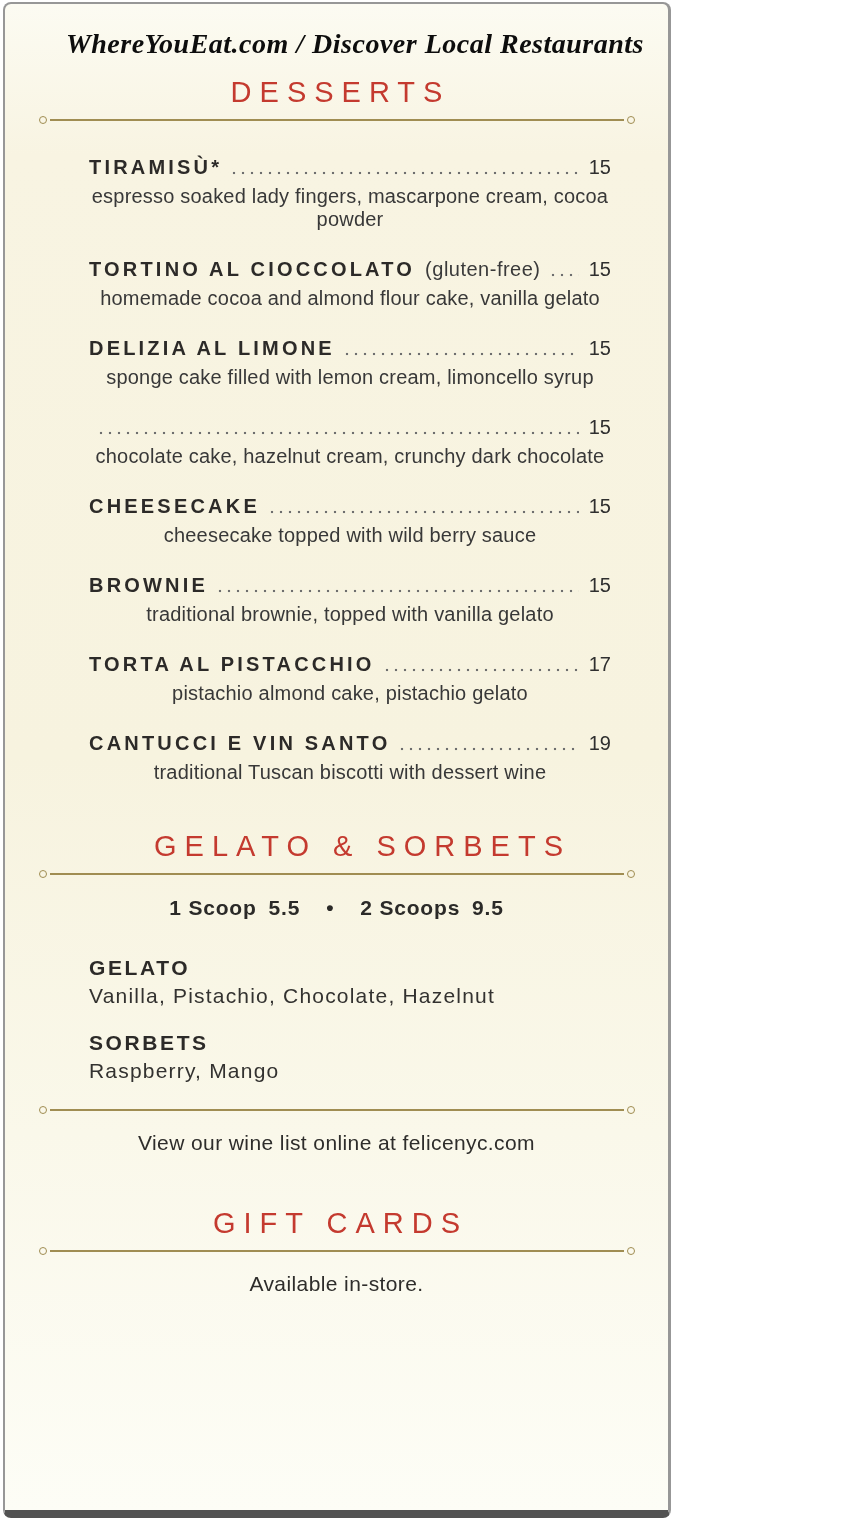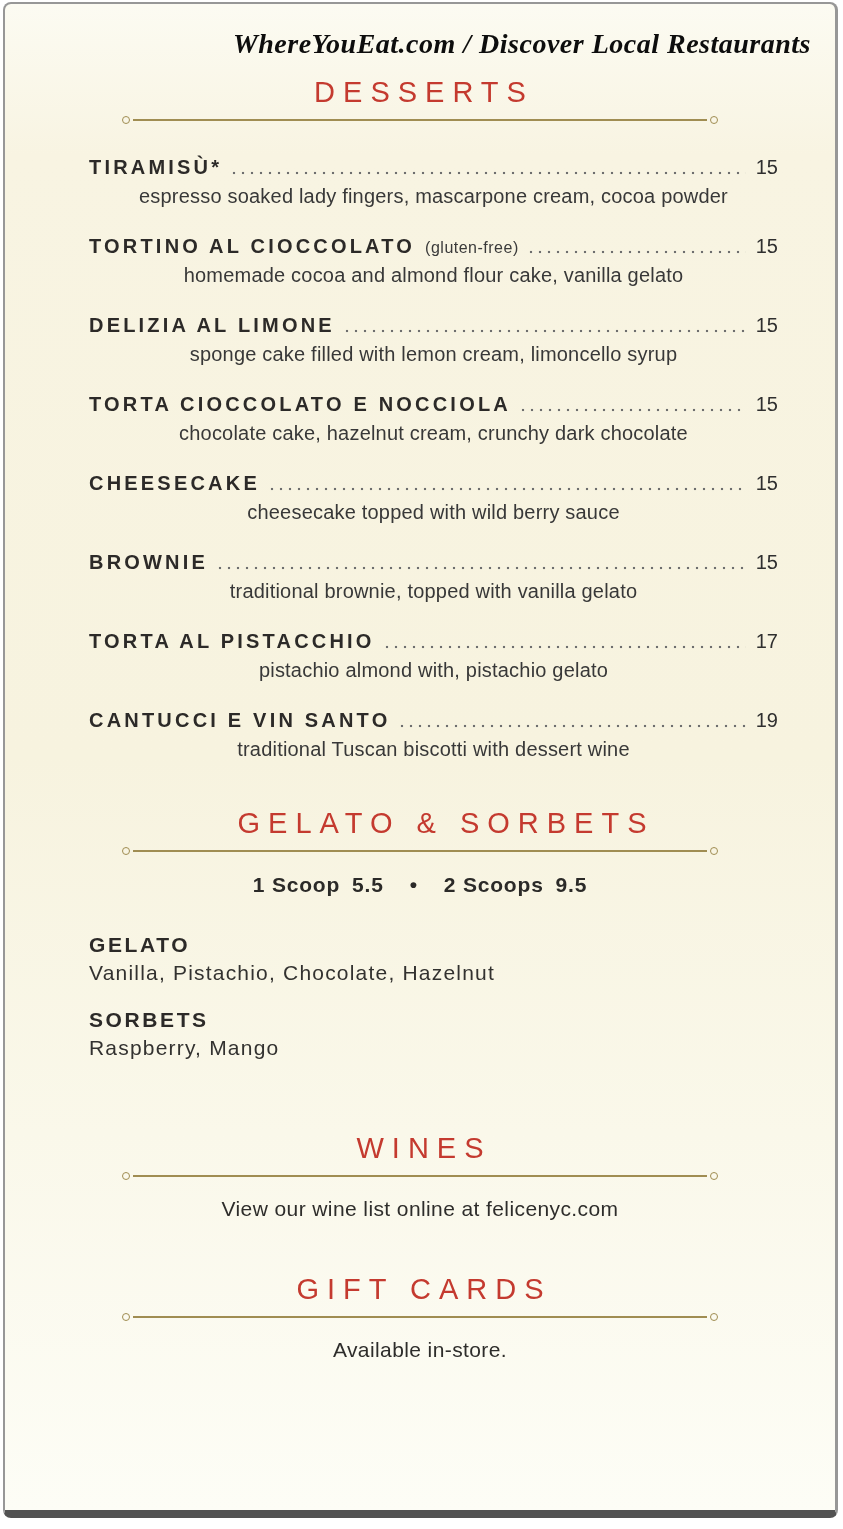--- a/index.html
+++ b/index.html
@@ -7,21 +7,21 @@
   body {
     width: 843px; height: 1529px;
     background: #ffffff;
     font-family: "Liberation Sans", "DejaVu Sans", sans-serif;
     position: relative;
     overflow: hidden;
   }
   .scan-frame {
     position: absolute;
     left: 3px; top: 2px;
-    width: 835px; height: 1516px;
+    width: 668px; height: 1516px;
     border: 2px solid #979797;
     border-right-width: 3px;
     border-bottom: 8px solid #525252;
     border-radius: 8px;
     background: linear-gradient(180deg, #fcfbf2 0%, #f8f4e2 10%, #f7f3df 50%, #faf8ea 75%, #fdfdf6 100%);
     overflow: hidden;
   }
   
   .brand {
     margin: 24px 24px 0 0;
@@ -75,21 +75,21 @@
     align-items: baseline;
   }
   .item-name {
     font-size: 20px;
     font-weight: bold;
     letter-spacing: 3.2px;
     color: #2c2a28;
     white-space: nowrap;
   }
   .item-note {
-    font-size: 16px;
+    font-size: 20px;
     font-weight: normal;
     letter-spacing: 0.5px;
     color: #3a3a3a;
     margin-left: 10px;
     white-space: nowrap;
   }
   .leader {
     flex: 1;
     height: 4px;
     align-self: flex-end;
@@ -184,21 +184,20 @@
       <div class="item-line">
         <span class="item-name">DELIZIA AL LIMONE</span>
         <span class="leader"></span>
         <span class="item-price">15</span>
       </div>
       <div class="item-desc">sponge cake filled with lemon cream, limoncello syrup</div>
     </div>
 
     <div class="menu-item">
       <div class="item-line">
-        <span class="item-name">TORTA CIOCCOLATO E NOCCIOLA</span>
         <span class="leader"></span>
         <span class="item-price">15</span>
       </div>
       <div class="item-desc">chocolate cake, hazelnut cream, crunchy dark chocolate</div>
     </div>
 
     <div class="menu-item">
       <div class="item-line">
         <span class="item-name">CHEESECAKE</span>
         <span class="leader"></span>
@@ -215,21 +214,21 @@
       </div>
       <div class="item-desc">traditional brownie, topped with vanilla gelato</div>
     </div>
 
     <div class="menu-item">
       <div class="item-line">
         <span class="item-name">TORTA AL PISTACCHIO</span>
         <span class="leader"></span>
         <span class="item-price">17</span>
       </div>
-      <div class="item-desc">pistachio almond with, pistachio gelato</div>
+      <div class="item-desc">pistachio almond cake, pistachio gelato</div>
     </div>
 
     <div class="menu-item">
       <div class="item-line">
         <span class="item-name">CANTUCCI E VIN SANTO</span>
         <span class="leader"></span>
         <span class="item-price">19</span>
       </div>
       <div class="item-desc">traditional Tuscan biscotti with dessert wine</div>
     </div>
@@ -251,21 +250,20 @@
     <div class="flavor-group">
       <div class="flavor-label">GELATO</div>
       <div class="flavor-list">Vanilla, Pistachio, Chocolate, Hazelnut</div>
     </div>
     <div class="flavor-group">
       <div class="flavor-label">SORBETS</div>
       <div class="flavor-list">Raspberry, Mango</div>
     </div>
   </div>
 
-  <div class="section-head head-wines">WINES</div>
   <div class="rule">
     <span class="ring"></span>
     <span class="rule-line"></span>
     <span class="ring"></span>
   </div>
   <div class="center-note">View our wine list online at felicenyc.com</div>
 
   <div class="section-head head-gift">GIFT CARDS</div>
   <div class="rule">
     <span class="ring"></span>

